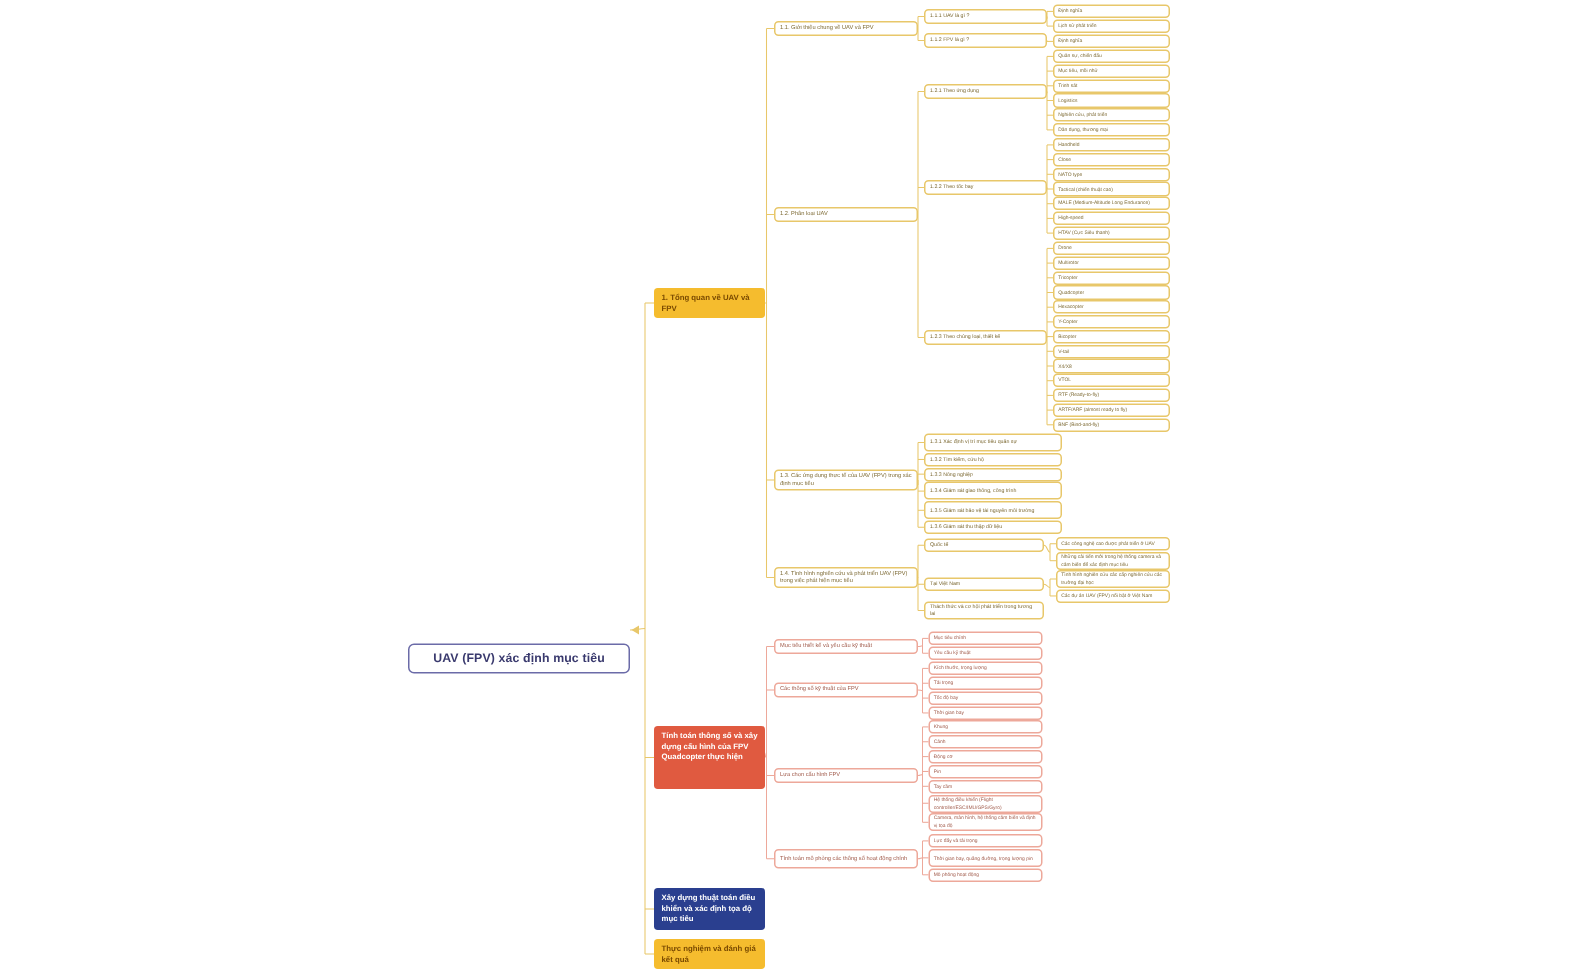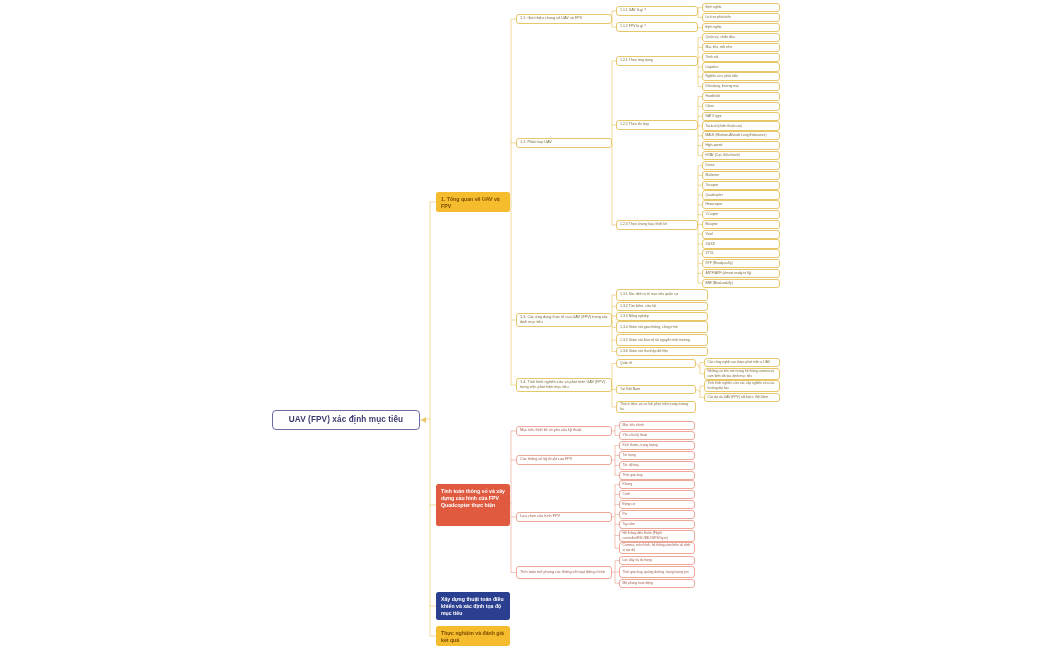--- a/index.html
+++ b/index.html
@@ -41,20 +41,21 @@
   .root {
     border: 1.4px solid #6b6ba8;
     border-radius: 4px;
     background: #ffffff;
     color: #3a3a6e;
     font-size: 8.2px;
     font-weight: bold;
     letter-spacing: .1px;
     justify-content: center;
     padding: 4px 8px;
+    margin-top: 19px;
   }
   
   .l1 {
     border: none;
     border-radius: 2.5px;
     font-size: 5.2px;
     font-weight: bold;
     line-height: 1.35;
     align-items: flex-start;
     padding: 4px 5px;

